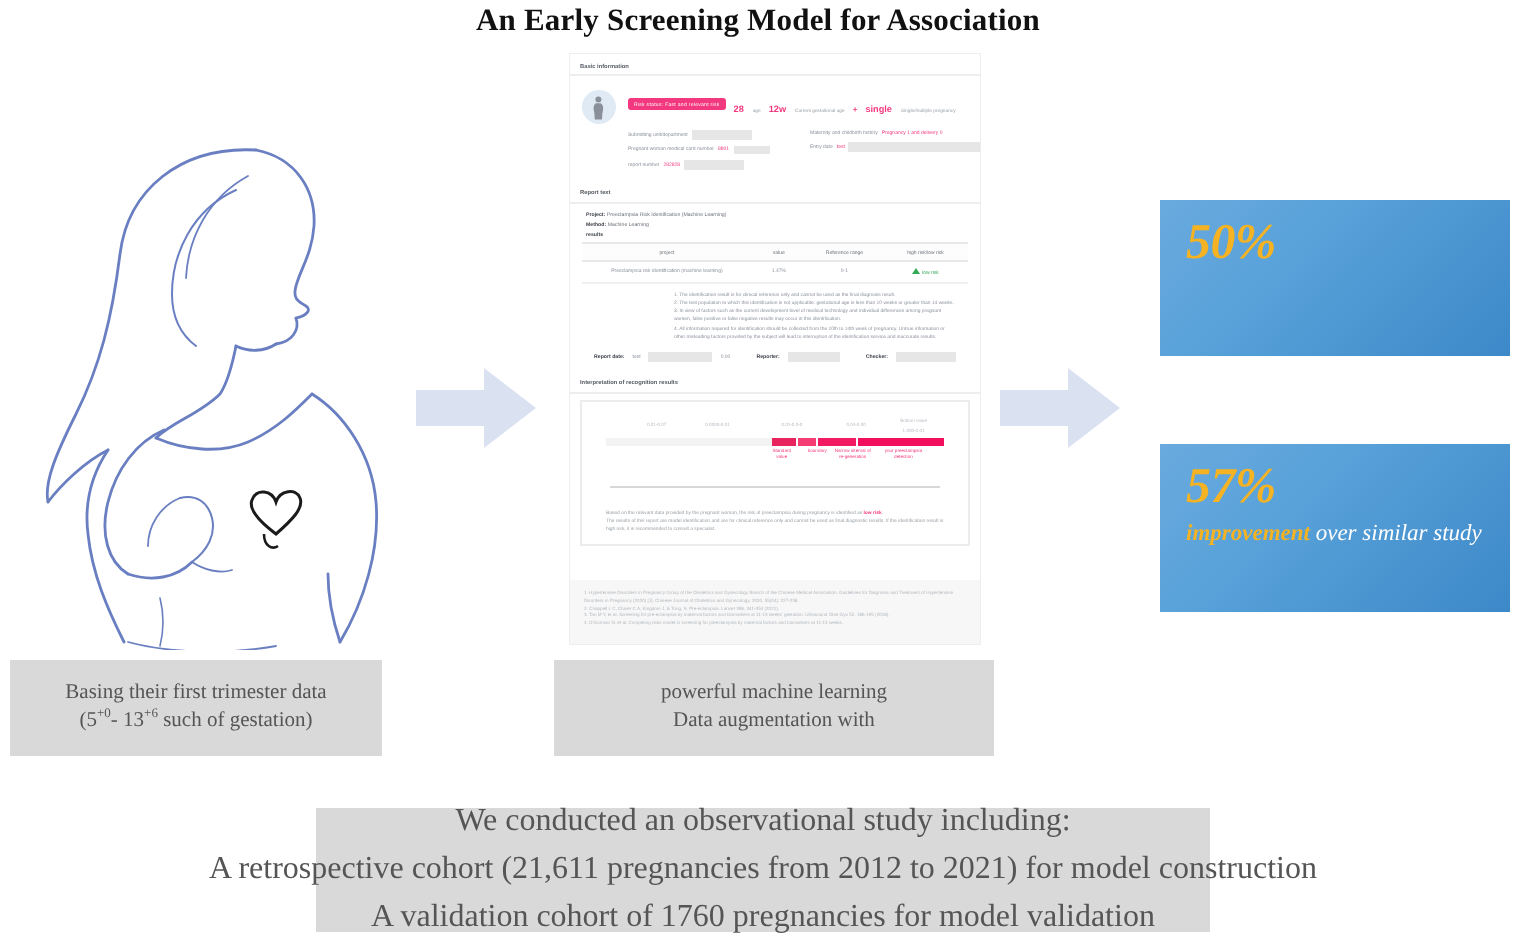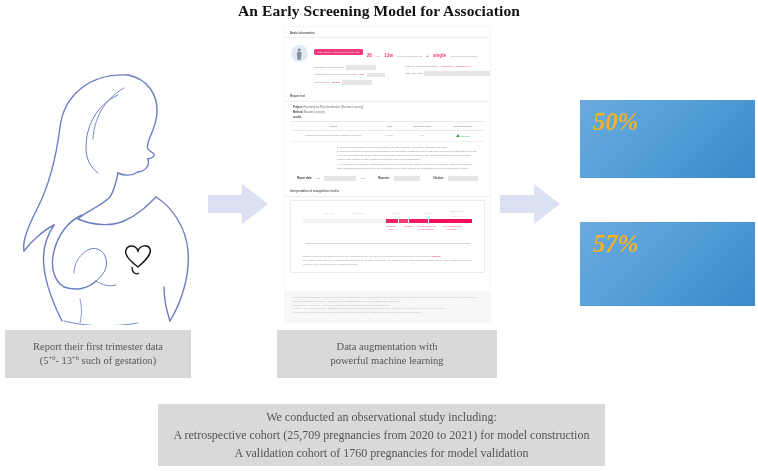--- a/index.html
+++ b/index.html
@@ -32,21 +32,21 @@
     position:absolute;background:#d9d9d9;
     color:#555555;text-align:center;
     font-family:"Liberation Serif", serif;
     display:flex;flex-direction:column;
     align-items:center;justify-content:center;
   }
   .greybox .ln{line-height:1.35;font-size:10.5px;white-space:nowrap;}
   #box-left{left:5px;top:330px;width:186px;height:48px;}
   #box-mid{left:277px;top:330px;width:220px;height:48px;}
   #box-bottom{left:158px;top:404px;width:447px;height:62px;}
-  #box-bottom .ln{font-size:12px;line-height:1.5;}
+  #box-bottom .ln{font-size:16px;line-height:1.5;}
   sup{font-size:.62em;vertical-align:super;line-height:0;}
 
   
   .bluebox{
     position:absolute;
     background:linear-gradient(135deg,#6aaade 0%,#59a2da 35%,#3d88c8 100%);
     color:#ffffff;
     font-family:"Liberation Serif", serif;
     padding:7px 12px 10px 13px;
     box-sizing:border-box;
@@ -220,41 +220,42 @@
       <path d="M0 11 H34 V0 L60 20 L34 40 V29 H0 Z" fill="#dae1f0"></path>
     </svg>
 </div>
 <div class="arrow" style="left:500px;top:184px;">
   <svg width="62" height="40" viewBox="0 0 62 40">
       <path d="M0 11 H34 V0 L60 20 L34 40 V29 H0 Z" fill="#dae1f0"></path>
     </svg>
 </div>
 
 <div class="greybox" id="box-left">
-  <div class="ln">Report their first trimester data</div>
+  <div class="ln">Basing their first trimester data</div>
   <div class="ln"><span>(5</span><sup>+0</sup><span>- 13</span><sup>+6</sup><span> such of gestation)</span></div>
 </div>
 
 <div class="greybox" id="box-mid">
+  <div class="ln">powerful machine learning</div>
   <div class="ln">Data augmentation with</div>
-  <div class="ln">powerful machine learning</div>
 </div>
 
 <div class="greybox" id="box-bottom">
   <div class="ln">We conducted an observational study including:</div>
-  <div class="ln">A retrospective cohort (25,709 pregnancies from 2020 to 2021)  for model construction</div>
+  <div class="ln">A retrospective cohort (21,611 pregnancies from 2012 to 2021)  for model construction</div>
   <div class="ln">A validation cohort of 1760 pregnancies for model validation</div>
 </div>
 
 <div class="bluebox" id="blue-1">
   <span class="pct">50%</span>
 </div>
 
 <div class="bluebox" id="blue-2">
   <span class="pct">57%</span>
+  <span class="sent"><span class="hl">improvement</span><span> over similar study</span></span>
 </div>
 
 <div class="app">
 
   <div class="app-sec">
     <div class="sec-title">Basic information</div>
     <div class="bi">
       <div class="avatar">
         <svg class="pgw" viewBox="0 0 7 12">
           <circle cx="3.2" cy="1.8" r="1.5" fill="#8a9099"></circle>

